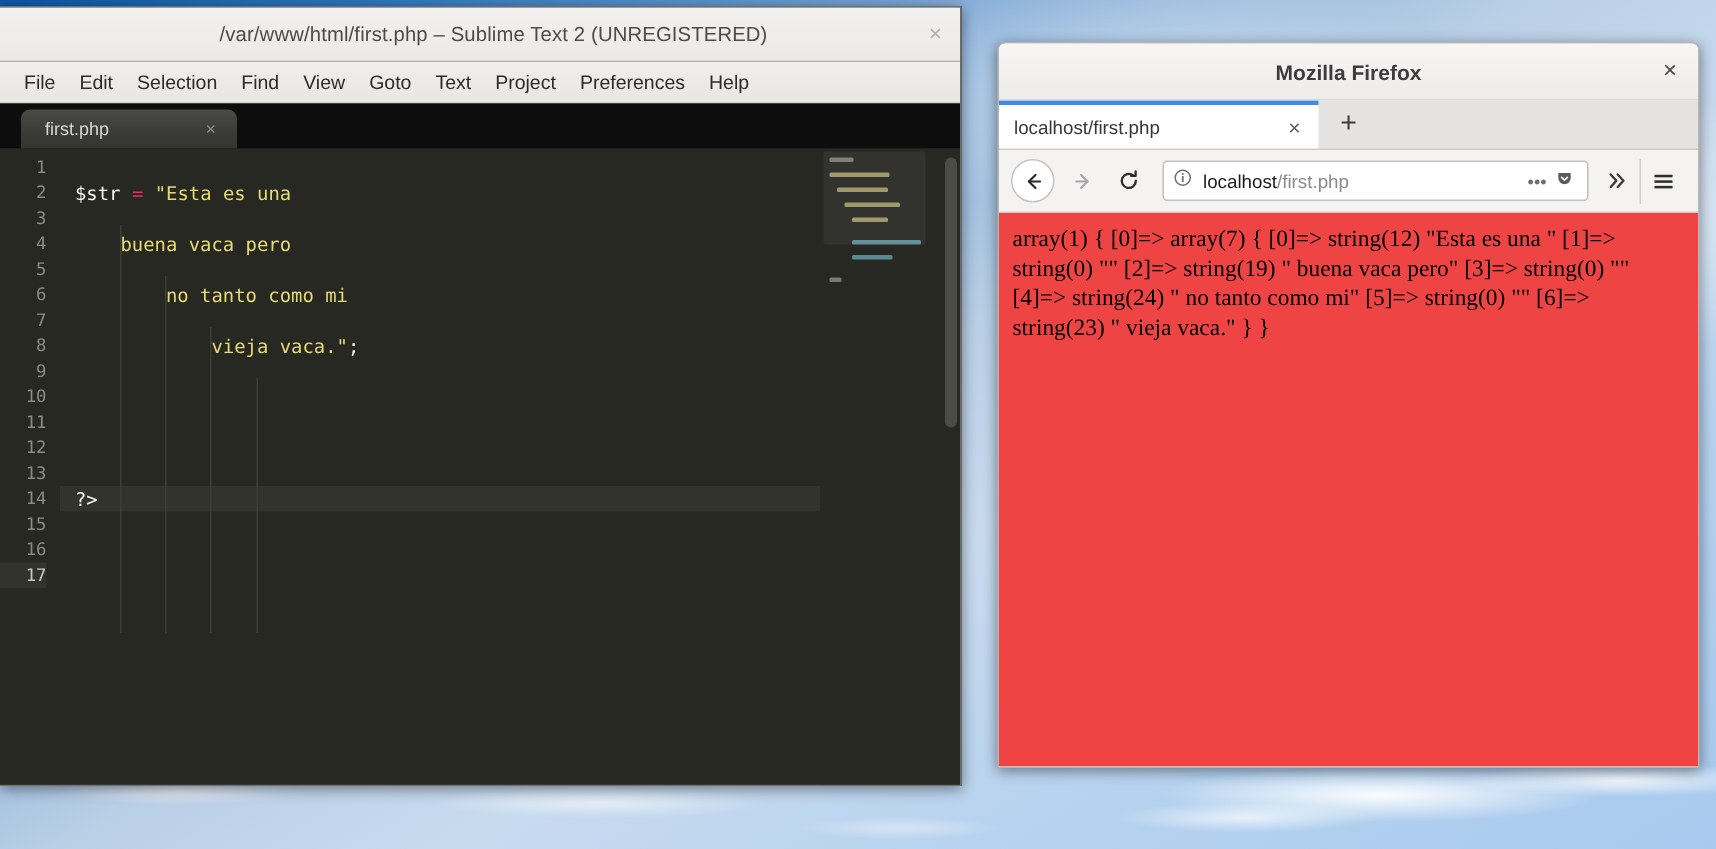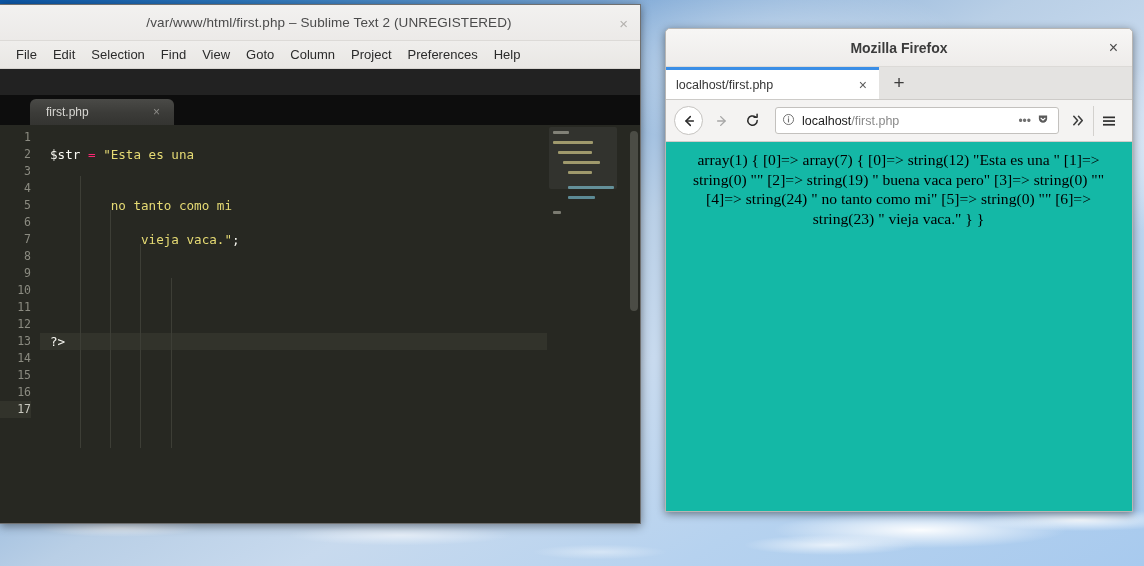--- a/index.html
+++ b/index.html
@@ -92,23 +92,22 @@
     padding: 2px 8px;
     cursor: default;
     white-space: nowrap;
   }
 
   #st-tabstrip {
     height: 30px;
     background: #0d0d0d;
     display: flex;
     align-items: flex-end;
-    padding-left: 30px;
-    flex: 0 0 auto;
-    margin-top: 26px;
+    padding-left: 14px;
+    flex: 0 0 auto;
   }
   .st-tab {
     height: 26px;
     background: linear-gradient(to bottom, #4a4a47 0%, #3b3b38 55%, #343431 100%);
     border-top-left-radius: 6px;
     border-top-right-radius: 6px;
     display: flex;
     align-items: center;
     padding: 0 0 0 16px;
     min-width: 128px;
@@ -367,24 +366,23 @@
   #ff-url-text b { color: #1a1a1a; font-weight: normal; }
   .url-icon {
     color: #6f6f6f;
     font-size: 12px;
     padding: 0 3px;
     cursor: default;
     flex: 0 0 auto;
   }
   #ff-content {
     flex: 1;
-    background: #14b8a6;
+    background: #ef4444;
     padding: 8px 10px 0 9px;
     overflow: hidden;
-    text-align: center;
   }
   #ff-dump {
     font-family: "Liberation Serif", serif;
     font-size: 15.6px;
     line-height: 19.5px;
     color: #000;
     white-space: normal;
     word-wrap: break-word;
   }
 </style>
@@ -400,21 +398,21 @@
       <span id="st-close">×</span>
     </div>
 
     <div id="st-menubar">
       <span class="st-menu-item">File</span>
       <span class="st-menu-item">Edit</span>
       <span class="st-menu-item">Selection</span>
       <span class="st-menu-item">Find</span>
       <span class="st-menu-item">View</span>
       <span class="st-menu-item">Goto</span>
-      <span class="st-menu-item">Column</span>
+      <span class="st-menu-item">Text</span>
       <span class="st-menu-item">Project</span>
       <span class="st-menu-item">Preferences</span>
       <span class="st-menu-item">Help</span>
     </div>
 
     <div id="st-tabstrip">
       <div class="st-tab">
         <span class="st-tab-label">first.php</span>
         <span class="st-tab-close">×</span>
       </div>
@@ -446,20 +444,21 @@
         <div class="indent-guides">
           <div class="iguide" style="left:40px;  top:47px;  height:272px;"></div>
           <div class="iguide" style="left:70px;  top:81px;  height:238px;"></div>
           <div class="iguide" style="left:100px; top:115px; height:204px;"></div>
           <div class="iguide" style="left:131px; top:149px; height:170px;"></div>
         </div>
 
         <div class="code-line"> </div>
         <div class="code-line"><span class="tk-var">$str</span> <span class="tk-op">=</span> <span class="tk-str">"Esta es una</span></div>
         <div class="code-line"> </div>
+        <div class="code-line"><span class="tk-str">    buena vaca pero</span></div>
         <div class="code-line"> </div>
         <div class="code-line"><span class="tk-str">        no tanto como mi</span></div>
         <div class="code-line"> </div>
         <div class="code-line"><span class="tk-str">            vieja vaca."</span><span class="tk-punc">;</span></div>
         <div class="code-line"> </div>
         <div class="code-line"> </div>
         <div class="code-line"> </div>
         <div class="code-line"> </div>
         <div class="code-line"> </div>
         <div class="code-line active"><span class="tk-def">?&gt;</span></div>

